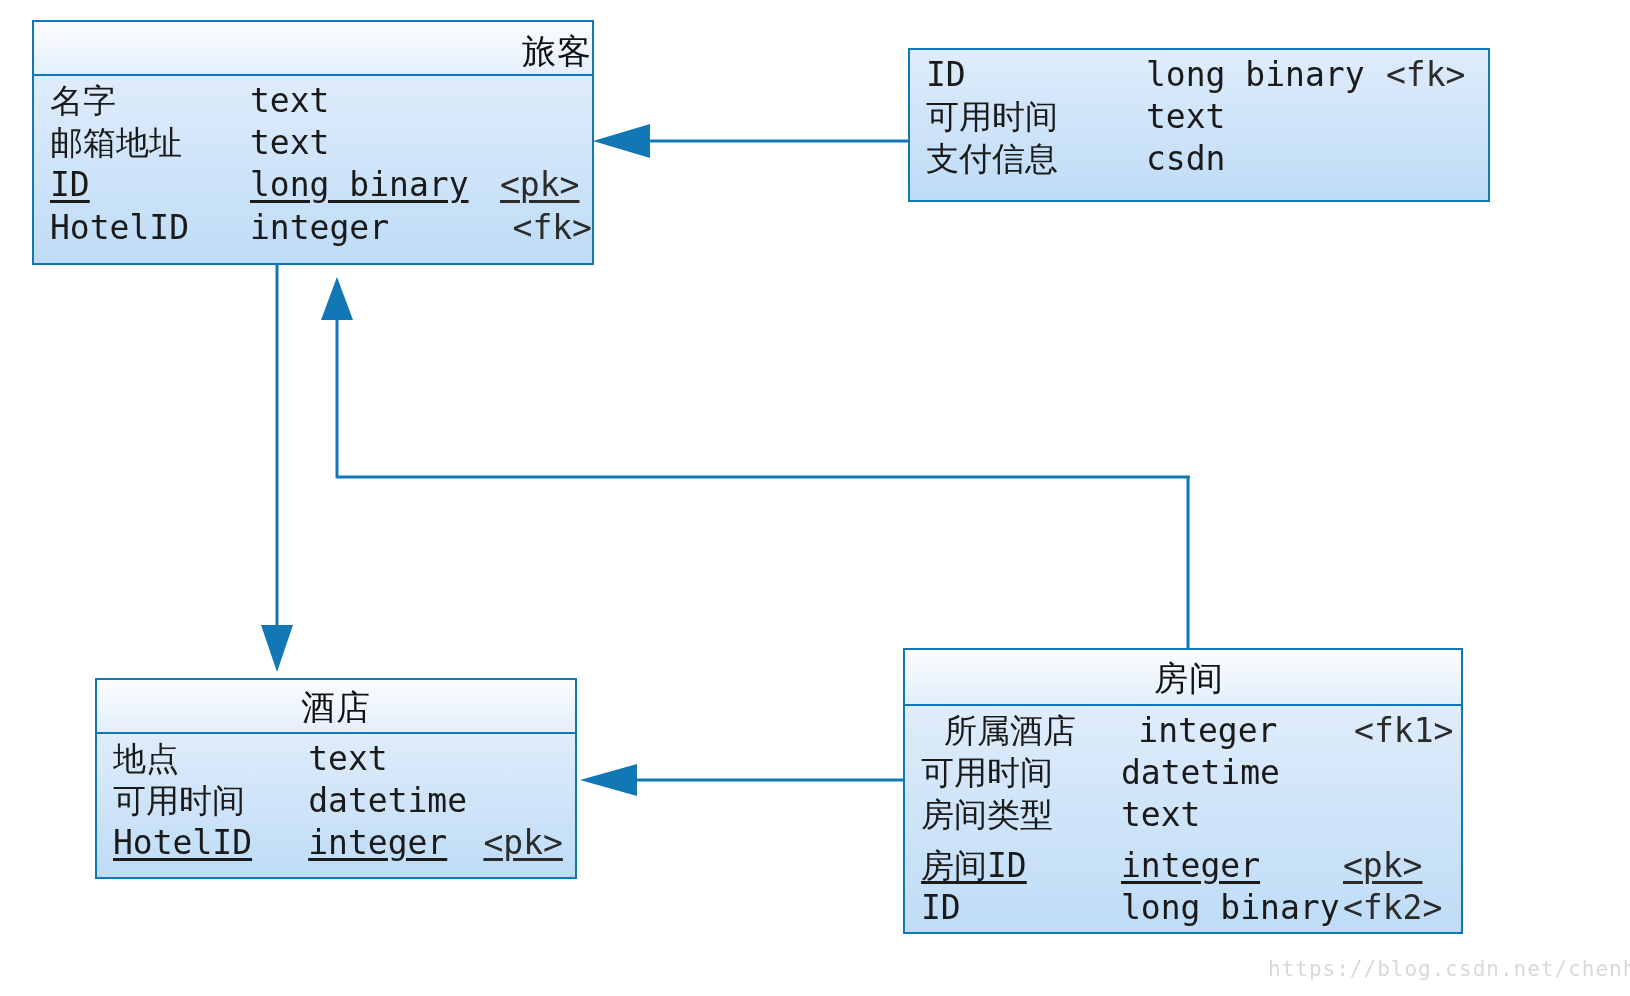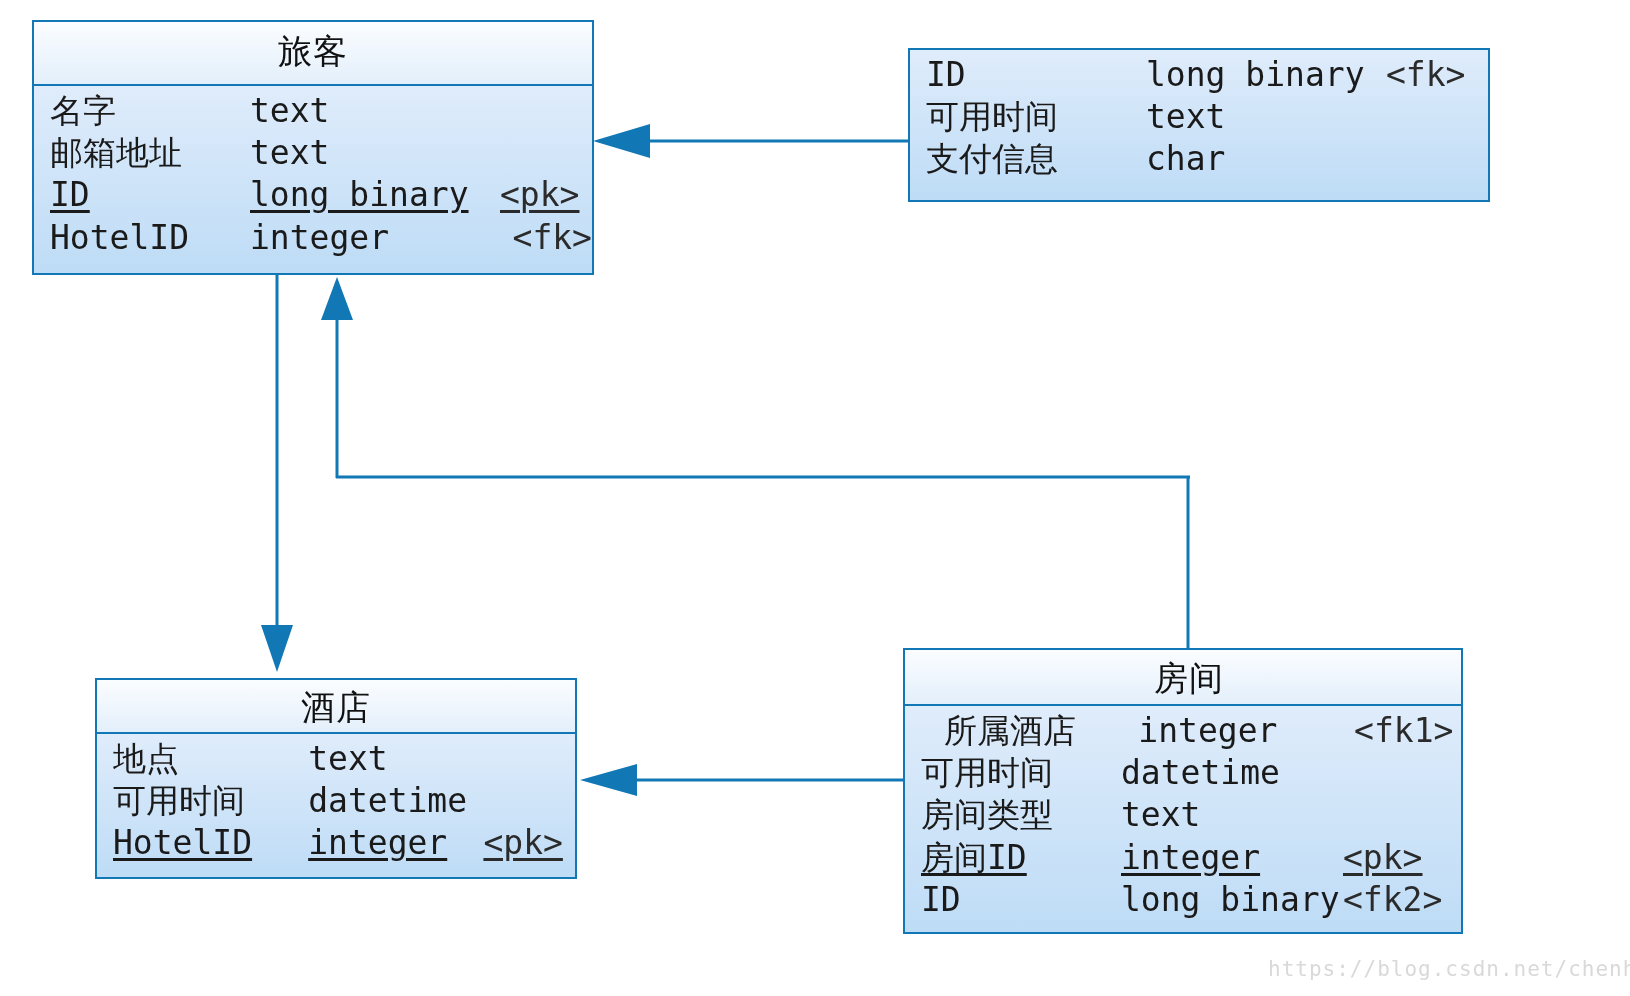--- a/index.html
+++ b/index.html
@@ -127,21 +127,21 @@
       <polygon points="337,320 321,320 337,277 353,320" fill="#1178b5"></polygon>
     </g>
 
     <g>
       <line x1="903" y1="780" x2="637" y2="780" stroke="#1178b5" stroke-width="3"></line>
       <polygon points="637,780 637,764 580,780 637,796" fill="#1178b5"></polygon>
     </g>
   </svg>
 
   <div class="entity" style="left:32px; top:20px; width:562px;">
-    <div class="entity-title" style="height:64px; line-height:58px;">旅客</div>
+    <div class="entity-title" style="height:54px; line-height:58px;text-align:right;">旅客</div>
     <div class="entity-body" style="height:187px; padding-left:16px;">
       <div class="attr-row">
         <span class="attr-name" style="width:200px;">名字</span>
         <span class="attr-type" style="width:250px;">text</span>
         <span class="attr-key blank" style="width:92px;"></span>
       </div>
       <div class="attr-row">
         <span class="attr-name" style="width:200px;">邮箱地址</span>
         <span class="attr-type" style="width:250px;">text</span>
         <span class="attr-key blank" style="width:92px;"></span>
@@ -166,21 +166,21 @@
         <span class="attr-type" style="width:240px;">long binary</span>
         <span class="attr-key blank" style="width:88px;">&lt;fk&gt;</span>
       </div>
       <div class="attr-row">
         <span class="attr-name" style="width:220px;">可用时间</span>
         <span class="attr-type" style="width:240px;">text</span>
         <span class="attr-key blank" style="width:88px;"></span>
       </div>
       <div class="attr-row">
         <span class="attr-name" style="width:220px;">支付信息</span>
-        <span class="attr-type" style="width:240px;">char</span>
+        <span class="attr-type" style="width:240px;">csdn</span>
         <span class="attr-key blank" style="width:88px;"></span>
       </div>
     </div>
   </div>
 
   <div class="entity" style="left:95px; top:678px; width:482px;">
     <div class="entity-title" style="height:54px; line-height:54px;">酒店</div>
     <div class="entity-body" style="height:143px; padding-left:16px;">
       <div class="attr-row">
         <span class="attr-name" style="width:196px;">地点</span>
@@ -212,21 +212,21 @@
         <span class="attr-name" style="width:200px;">可用时间</span>
         <span class="attr-type" style="width:222px;">datetime</span>
         <span class="attr-key blank" style="width:110px;"></span>
       </div>
       <div class="attr-row">
         <span class="attr-name" style="width:200px;">房间类型</span>
         <span class="attr-type" style="width:222px;">text</span>
         <span class="attr-key blank" style="width:110px;"></span>
       </div>
       <div class="attr-row key">
-        <span class="attr-name" style="width:200px;">房间ID</span>
+        <span class="attr-name" style="width:200px;margin-top:8px;">房间ID</span>
         <span class="attr-type" style="width:222px;">integer</span>
         <span class="attr-key" style="width:110px;">&lt;pk&gt;</span>
       </div>
       <div class="attr-row">
         <span class="attr-name" style="width:200px;">ID</span>
         <span class="attr-type" style="width:222px;">long binary</span>
         <span class="attr-key blank" style="width:110px;">&lt;fk2&gt;</span>
       </div>
     </div>
   </div>

